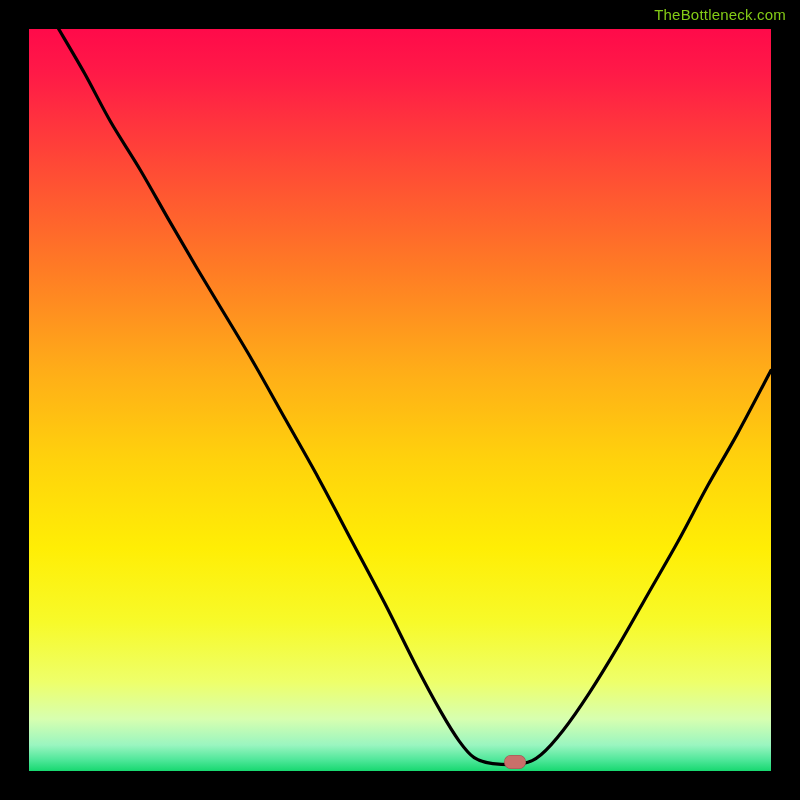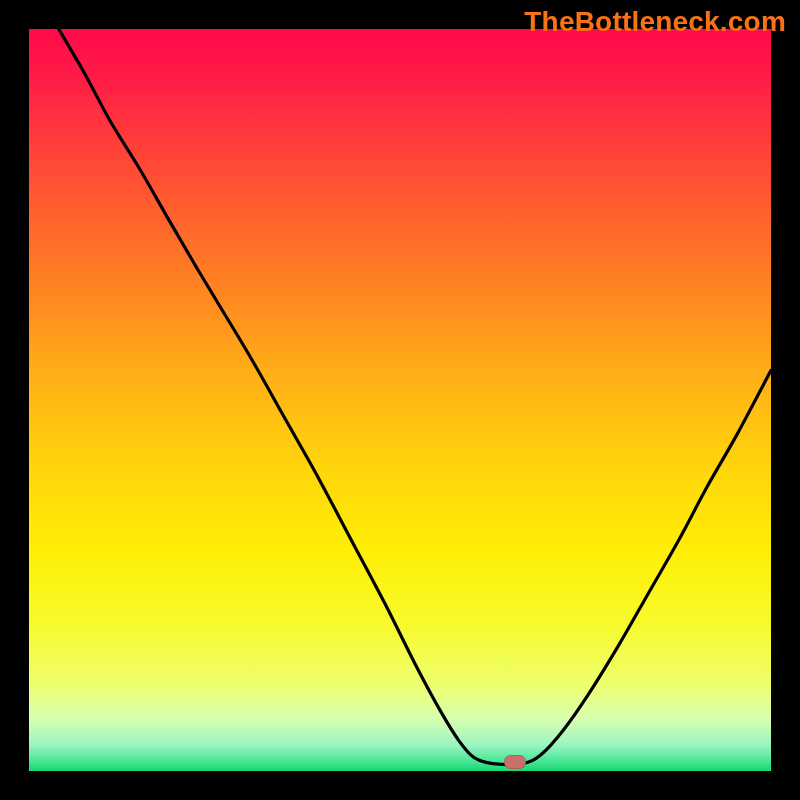--- a/index.html
+++ b/index.html
@@ -14,23 +14,23 @@
   .frame {
     position: relative;
     width: 800px;
     height: 800px;
     background: #000;
   }
   .watermark {
     position: absolute;
     top: 6px;
     right: 14px;
-    color: #f97316;
-    font-size: 28px;
-    font-weight: 700;
+    color: #84cc16;
+    font-size: 15px;
+    font-weight: 400;
     letter-spacing: 0.2px;
     z-index: 10;
   }
   .plot-area {
     position: absolute;
     left: 29px;
     top: 29px;
     width: 742px;
     height: 742px;
     overflow: hidden;

